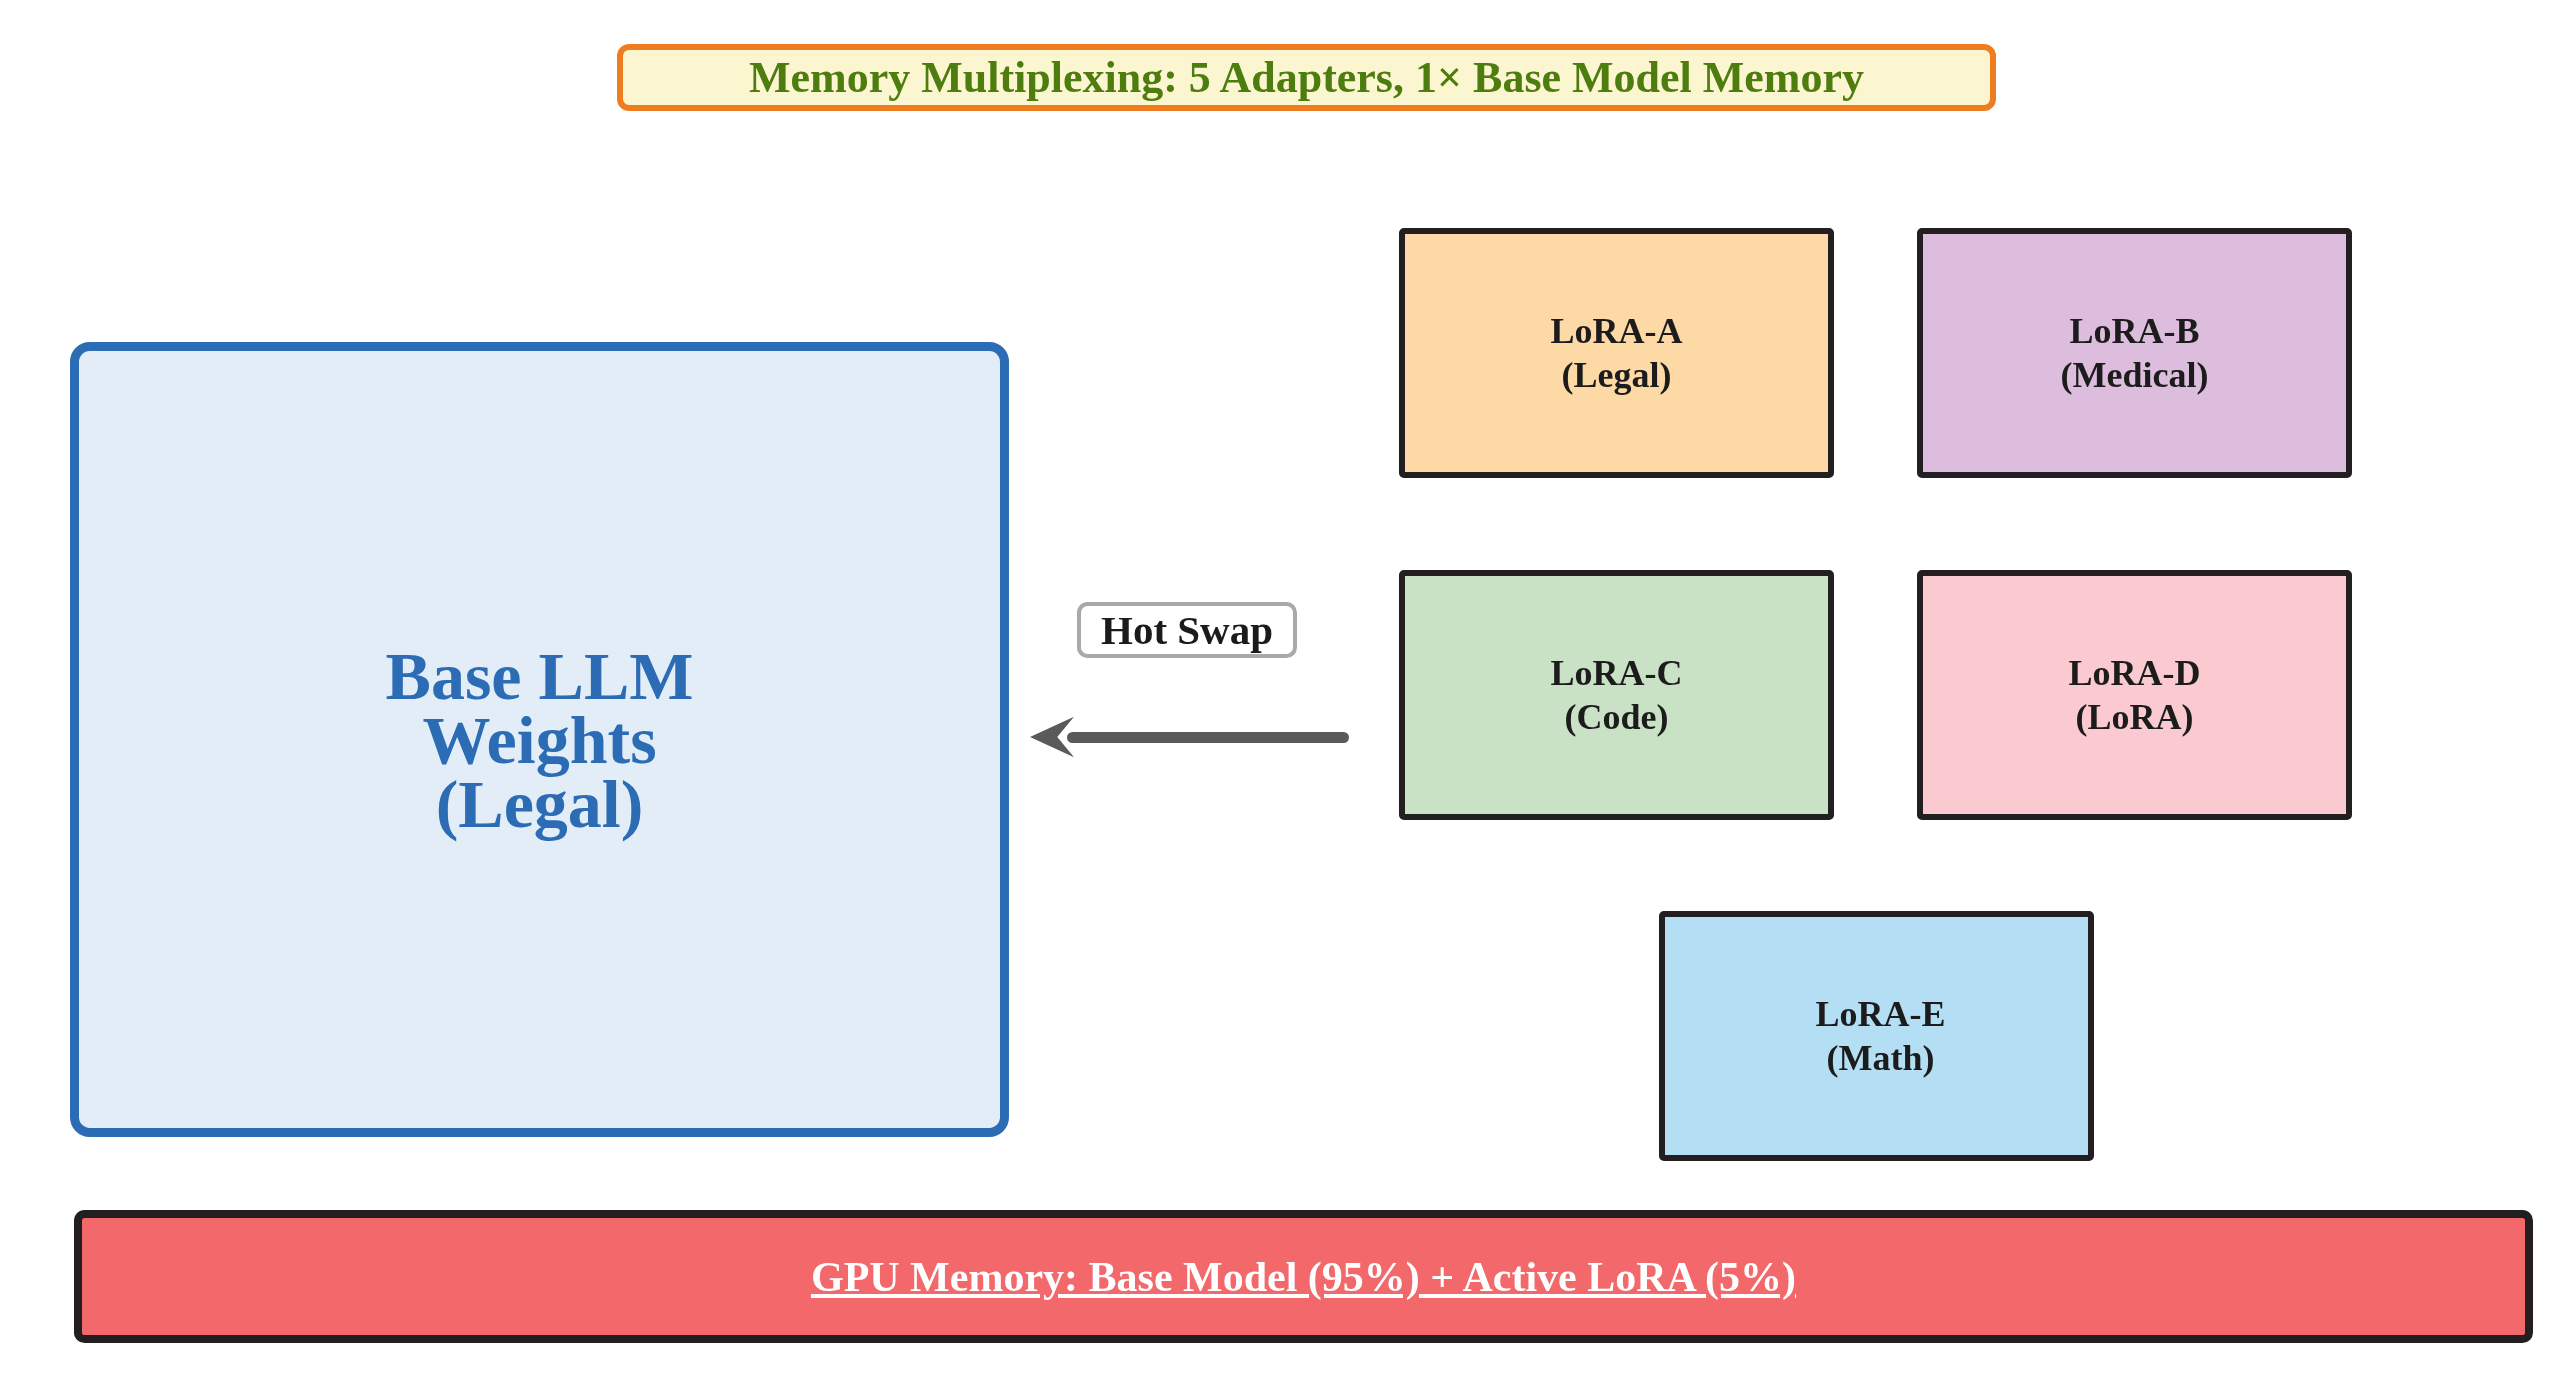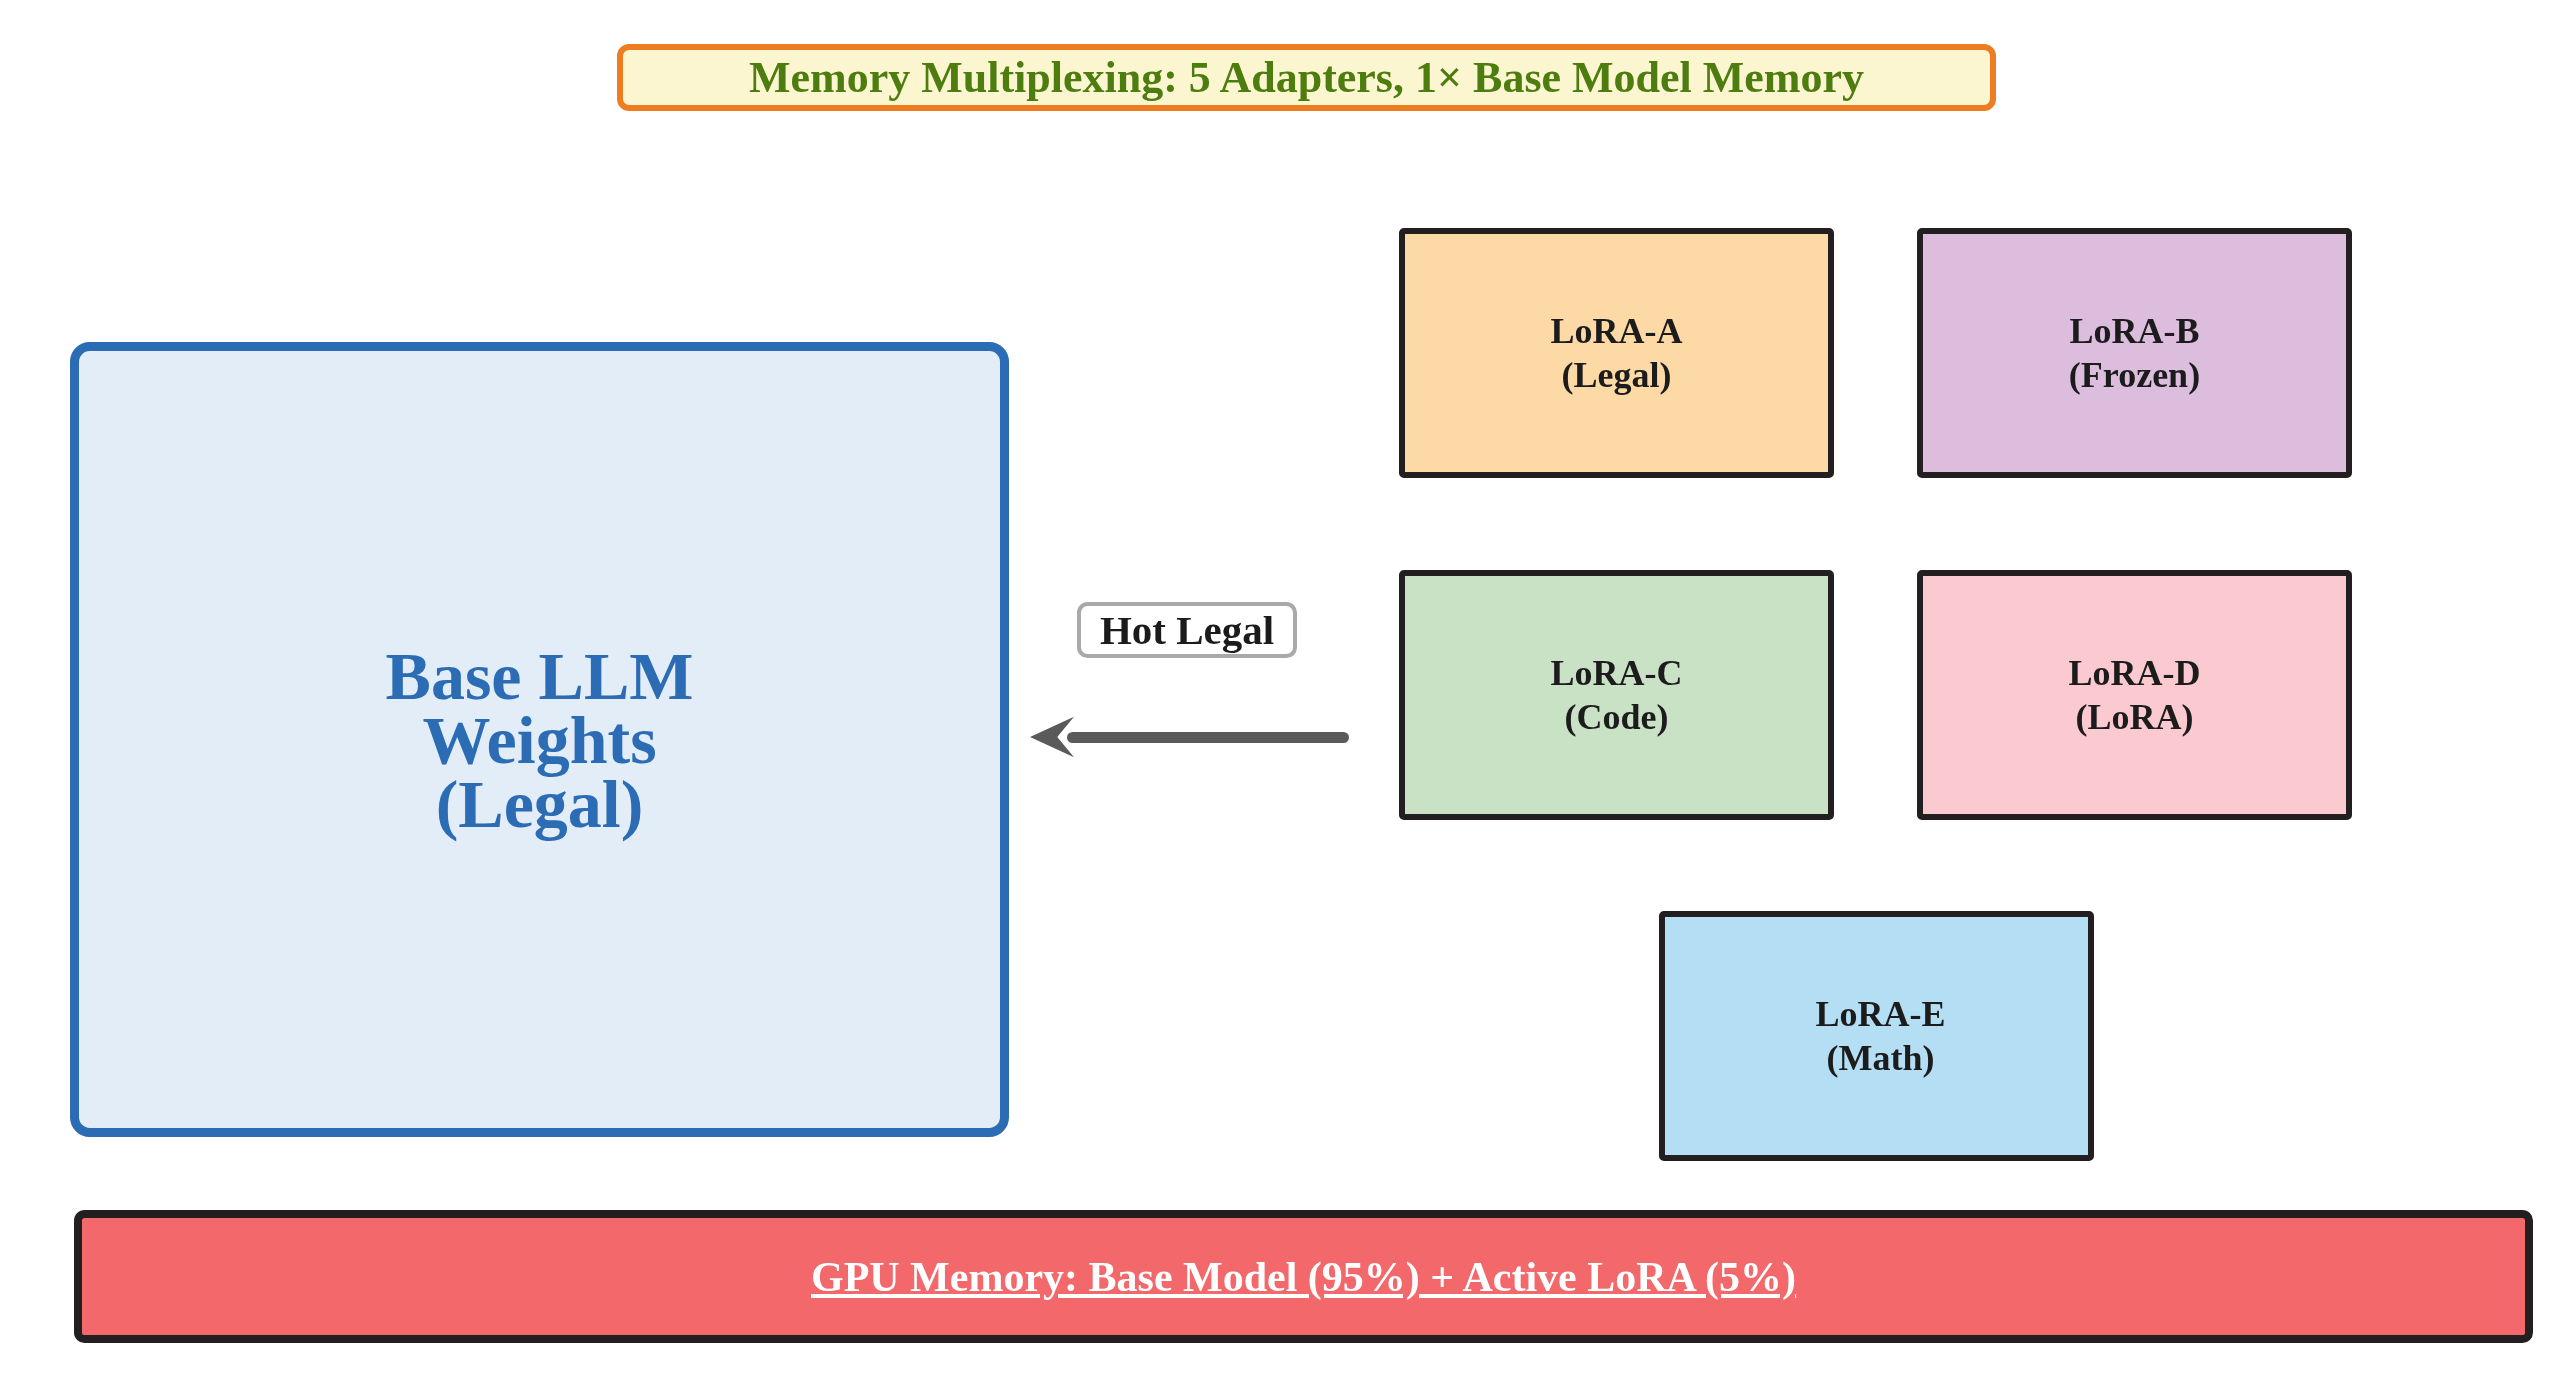--- a/index.html
+++ b/index.html
@@ -82,40 +82,40 @@
     <span>(Legal)</span>
   </div>
 
   <div id="adapter-a" class="abs node" style="background-color: rgb(253, 217, 166);">
     <span>LoRA-A</span>
     <span>(Legal)</span>
   </div>
 
   <div id="adapter-b" class="abs node" style="background-color: rgb(221, 189, 222);">
     <span>LoRA-B</span>
-    <span>(Frozen)</span>
+    <span>(Medical)</span>
   </div>
 
   <div id="adapter-c" class="abs node" style="background-color: rgb(201, 226, 197);">
     <span>LoRA-C</span>
     <span>(Code)</span>
   </div>
 
   <div id="adapter-d" class="abs node" style="background-color: rgb(251, 202, 209);">
     <span>LoRA-D</span>
     <span>(LoRA)</span>
   </div>
 
   <div id="adapter-e" class="abs node" style="background-color: rgb(179, 222, 244); padding-left: 8px;">
     <span>LoRA-E</span>
     <span>(Math)</span>
   </div>
 
   <div id="hot-swap" class="abs" style="background-color: rgb(255, 255, 255); border-color: rgb(169, 169, 169); color: rgb(27, 27, 27);">
-    <span>Hot Legal</span>
+    <span>Hot Swap</span>
   </div>
 
   <div id="arrow-shaft" class="abs" style="background-color: rgb(90, 90, 90);"></div>
   <div id="arrow-head" class="abs" style="background-color: rgb(90, 90, 90);"></div>
 
   <div id="gpu-bar" class="abs" style="background-color: rgb(242, 104, 107); border-color: rgb(35, 31, 32); color: rgb(255, 255, 255);">
     <span>GPU Memory: Base Model (95%) + Active LoRA (5%)</span>
   </div>
 
 </div>

